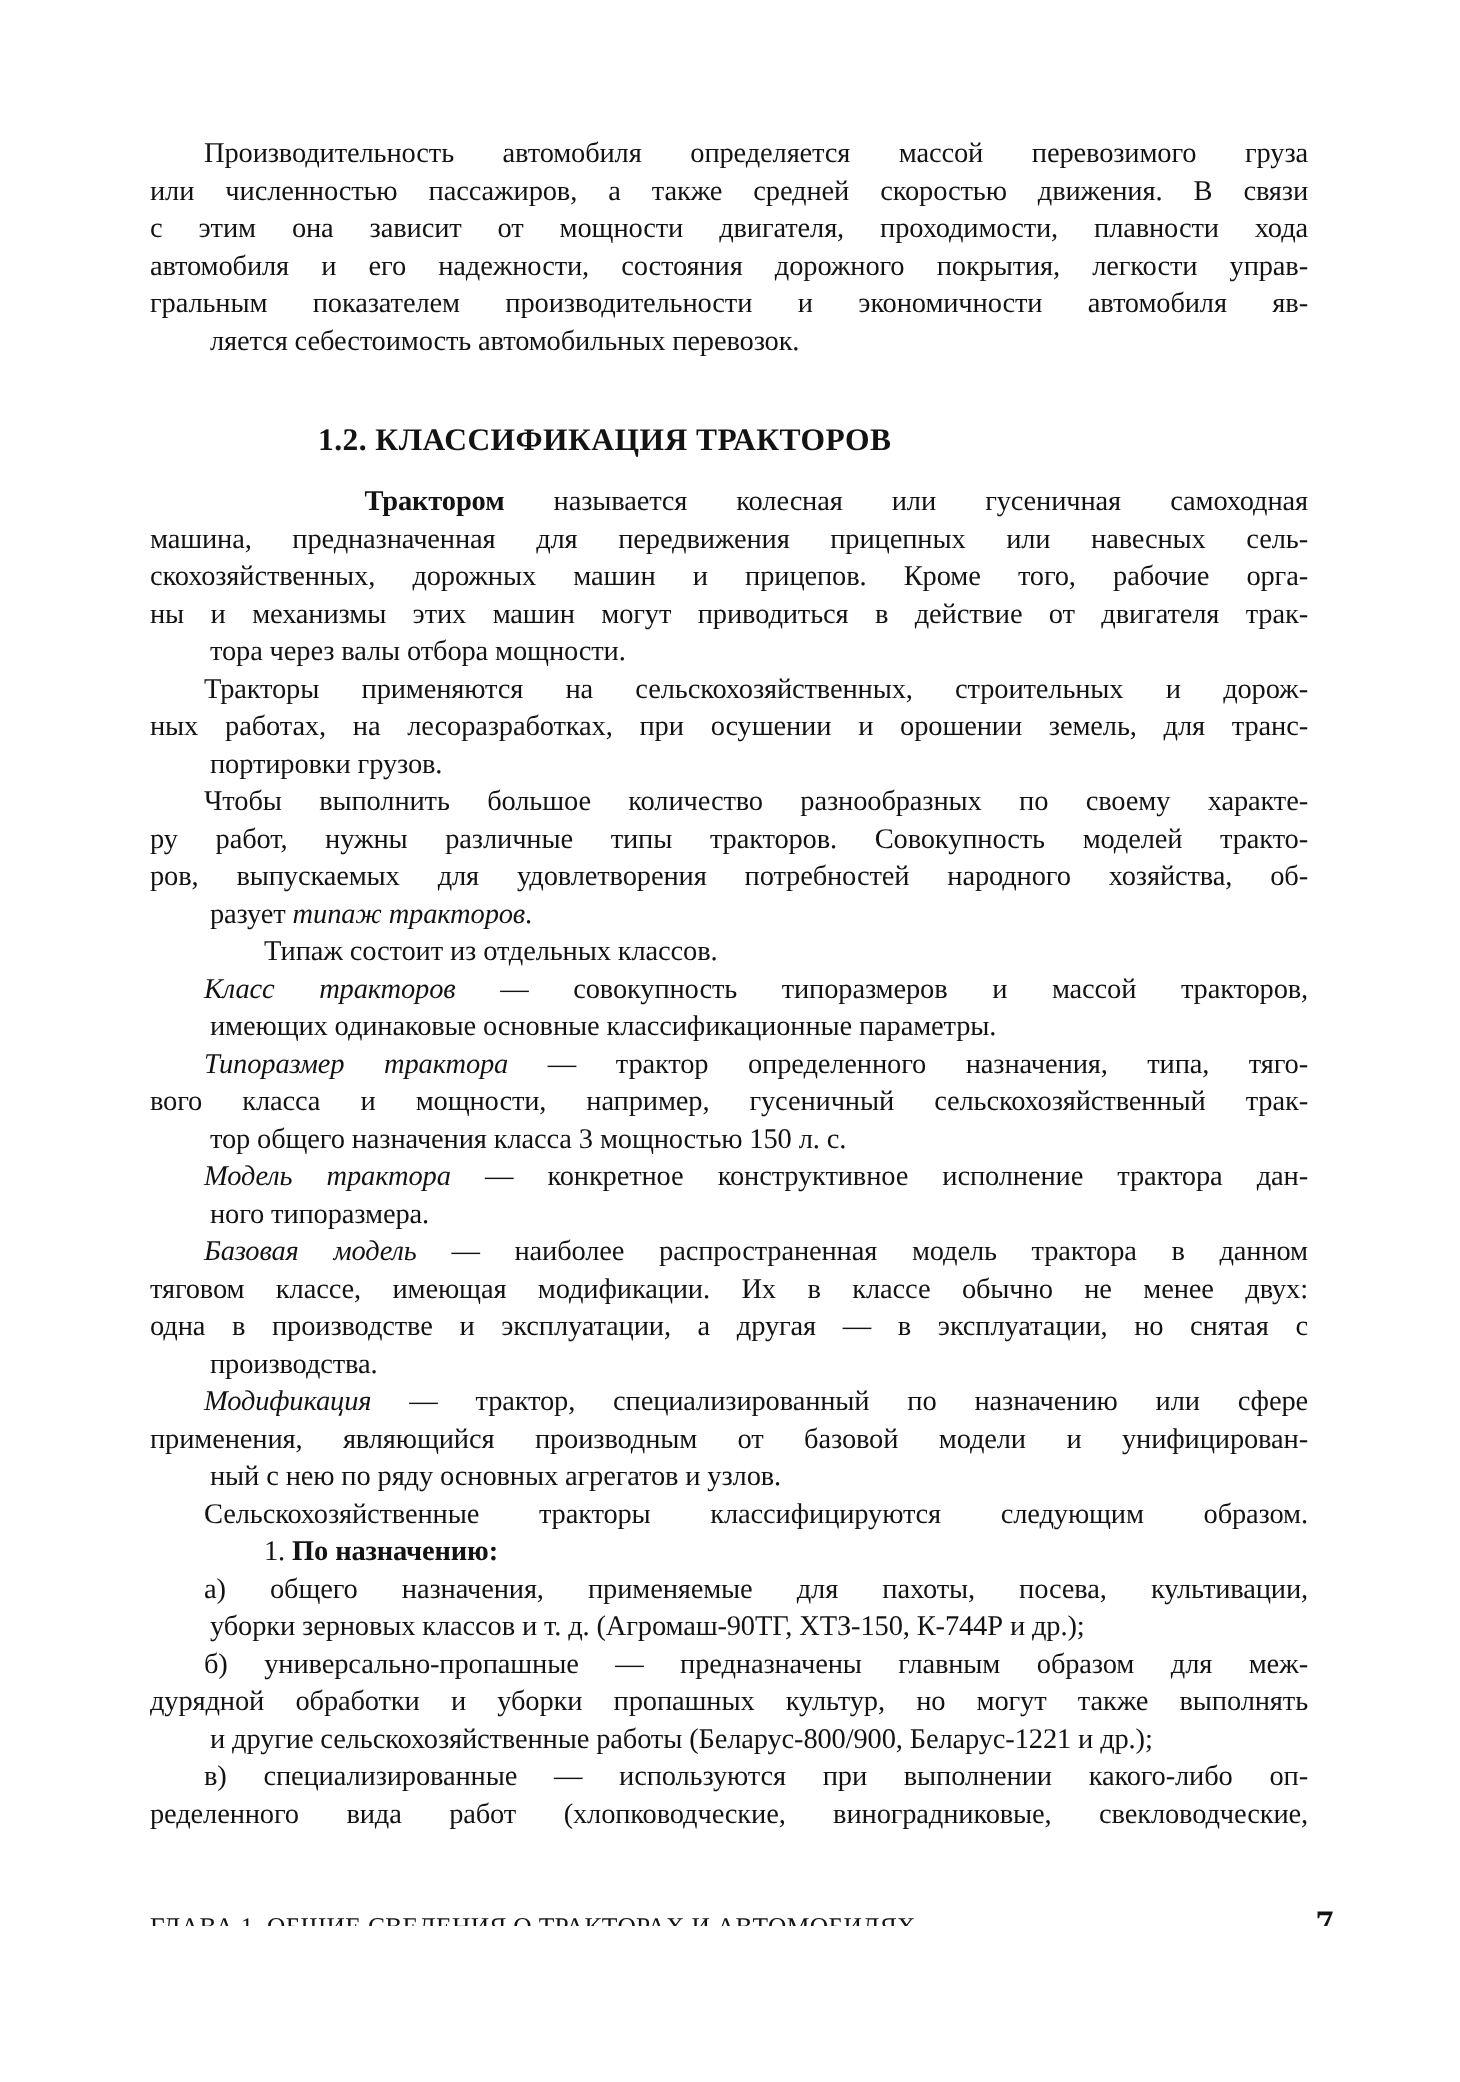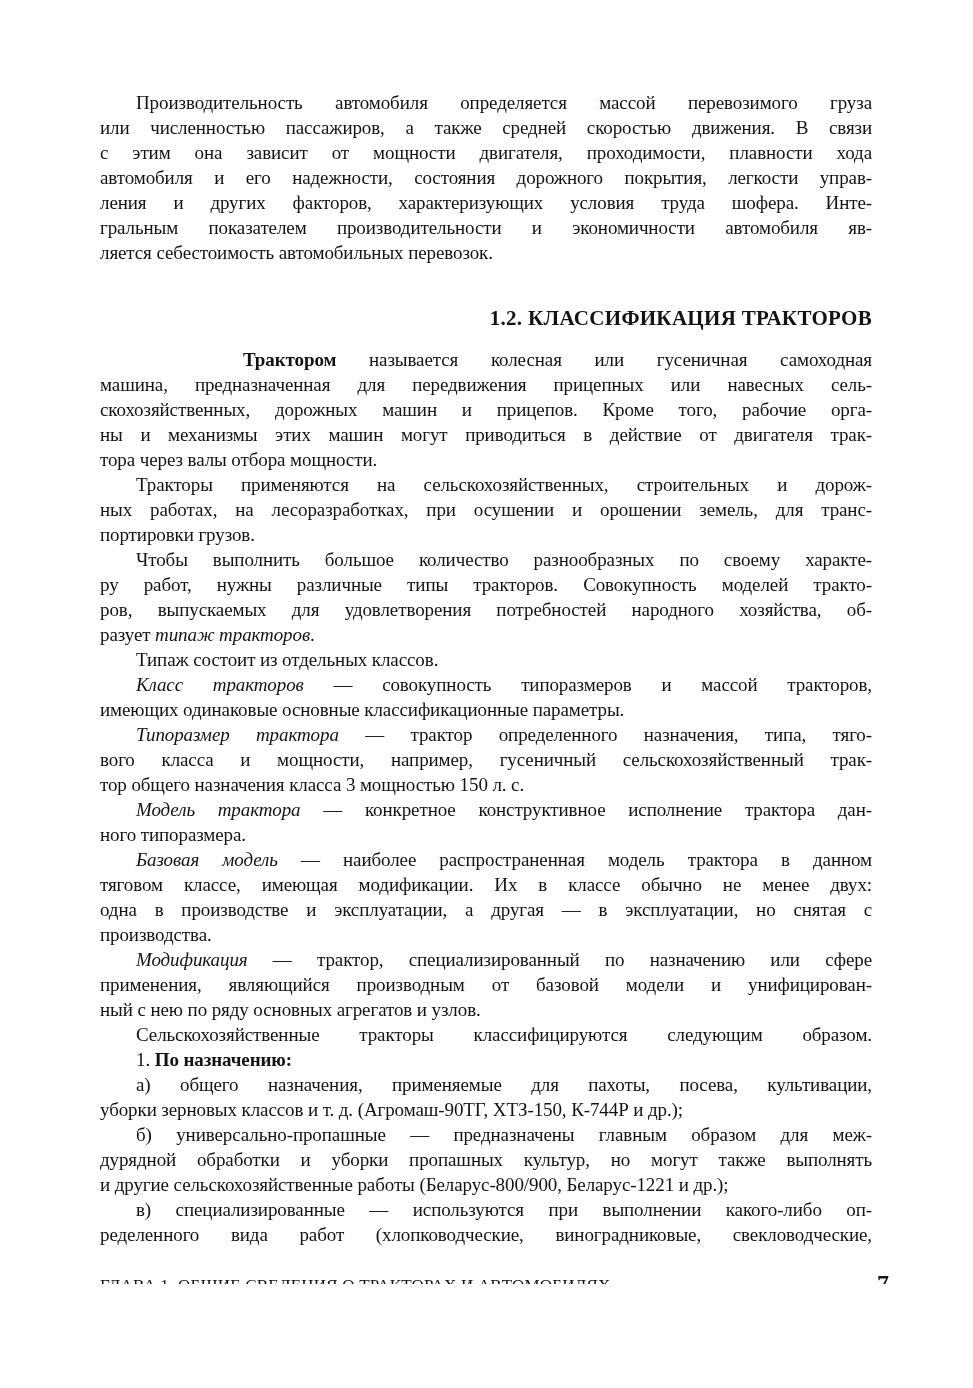--- a/index.html
+++ b/index.html
@@ -24,30 +24,30 @@
     font-size: 19px;
     line-height: 25px;
     letter-spacing: -0.1px;
     text-align: justify;
     text-align-last: justify;
     white-space: normal;
   }
   .line.last {
     text-align: left;
     text-align-last: left;
+    margin-left: 40px;
   }
   .b { font-weight: bold; }
   .i { font-style: italic; }
   .section-heading {
     font-weight: bold;
     font-size: 21px;
     line-height: 26px;
     letter-spacing: 0.3px;
     margin: 40px 0 16px 112px;
-    text-align: right;
   }
   .footer {
     position: absolute;
     left: 100px;
     right: 84px;
     top: 1270px;
     display: flex;
     justify-content: space-between;
     align-items: baseline;
   }
@@ -64,21 +64,20 @@
 <body>
 
 <div class="page">
   <div class="column">
     <div>
         <div class="para">
           <div class="line" style="text-indent: 36px;"><span>Производительность автомобиля определяется массой перевозимого груза</span></div>
           <div class="line"><span>или численностью пассажиров, а также средней скоростью движения. В связи</span></div>
           <div class="line"><span>с этим она зависит от мощности двигателя, проходимости, плавности хода</span></div>
           <div class="line"><span>автомобиля и его надежности, состояния дорожного покрытия, легкости управ-</span></div>
-          <div class="line"><span>ления и других факторов, характеризующих условия труда шофера. Инте-</span></div>
           <div class="line"><span>гральным показателем производительности и экономичности автомобиля яв-</span></div>
           <div class="line last"><span>ляется себестоимость автомобильных перевозок.</span></div>
         </div>
       </div>
     <div class="section-heading">1.2. КЛАССИФИКАЦИЯ ТРАКТОРОВ</div>
     <div>
         <div class="para">
           <div class="line" style="text-indent: 143px;"><span class="b">Трактором</span><span> называется колесная или гусеничная самоходная</span></div>
           <div class="line"><span>машина, предназначенная для передвижения прицепных или навесных сель-</span></div>
           <div class="line"><span>скохозяйственных, дорожных машин и прицепов. Кроме того, рабочие орга-</span></div>

